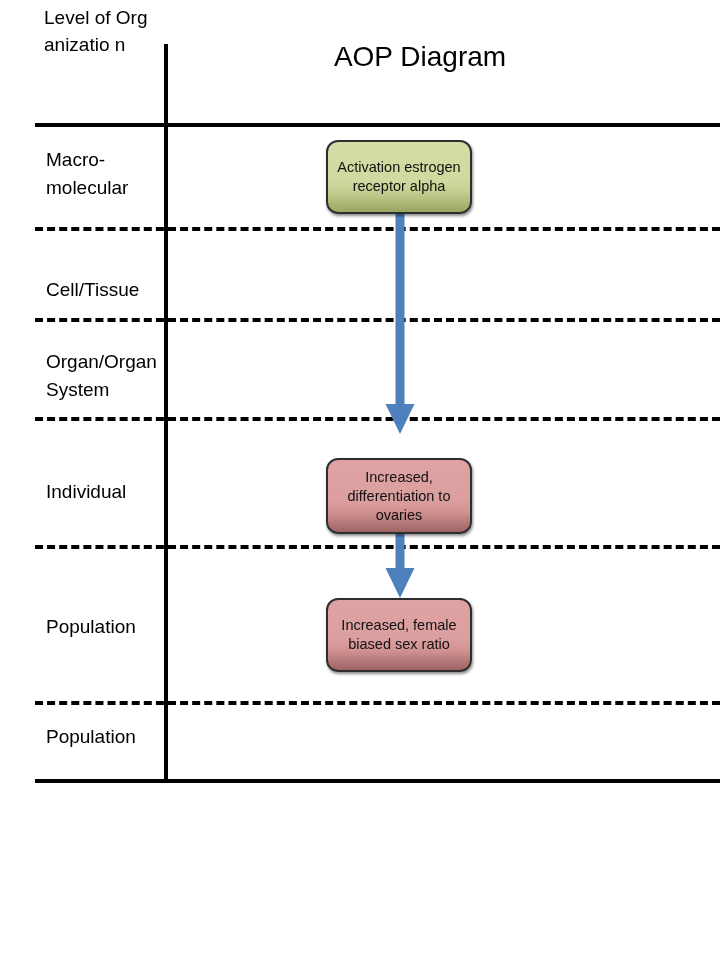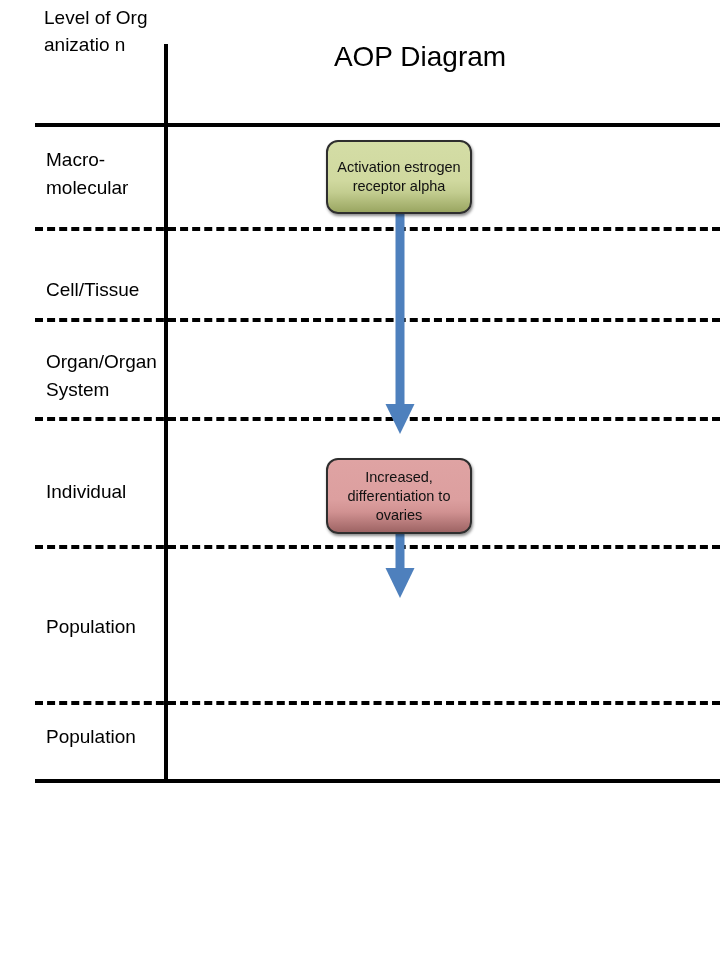--- a/index.html
+++ b/index.html
@@ -167,14 +167,17 @@
   </svg>
 
   <div class="node green" style="left:326px; top:140px; width:146px; height:74px;">
     <span>Activation estrogen receptor alpha</span>
   </div>
 
   <div class="node pink" style="left:326px; top:434px; width:146px; height:76px;margin-top:24px;">
     <span>Increased, differentiation to ovaries</span>
   </div>
 
+  <div class="node pink" style="left:326px; top:598px; width:146px; height:74px;">
+    <span>Increased, female biased sex ratio</span>
+  </div>
 
 </div>
 
 </body></html>

